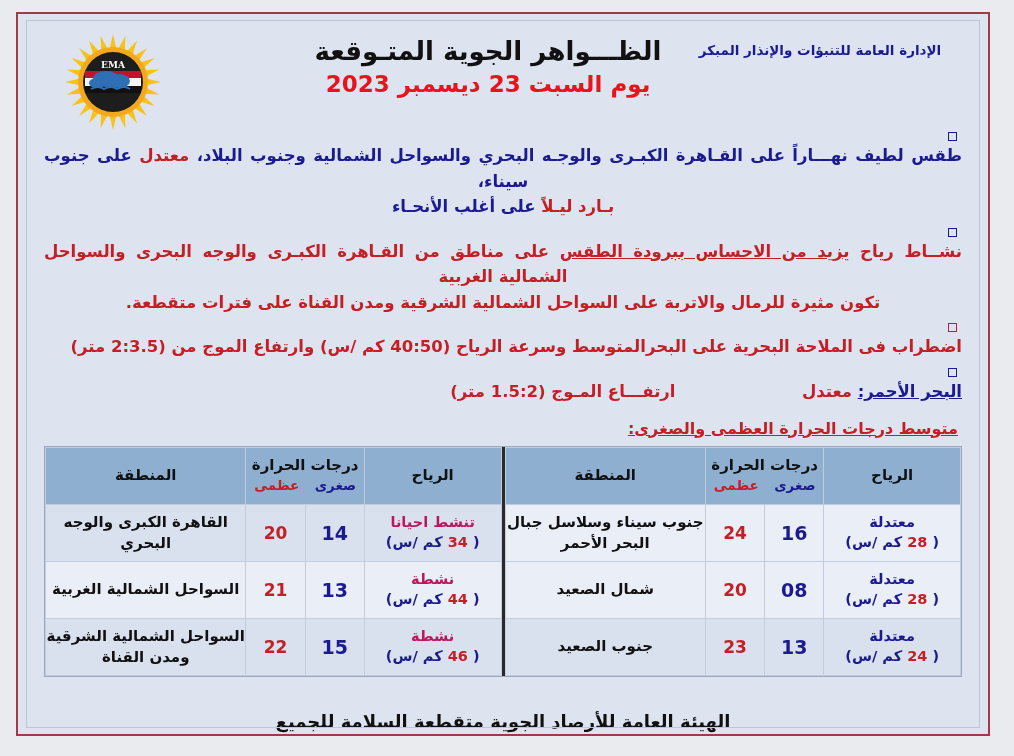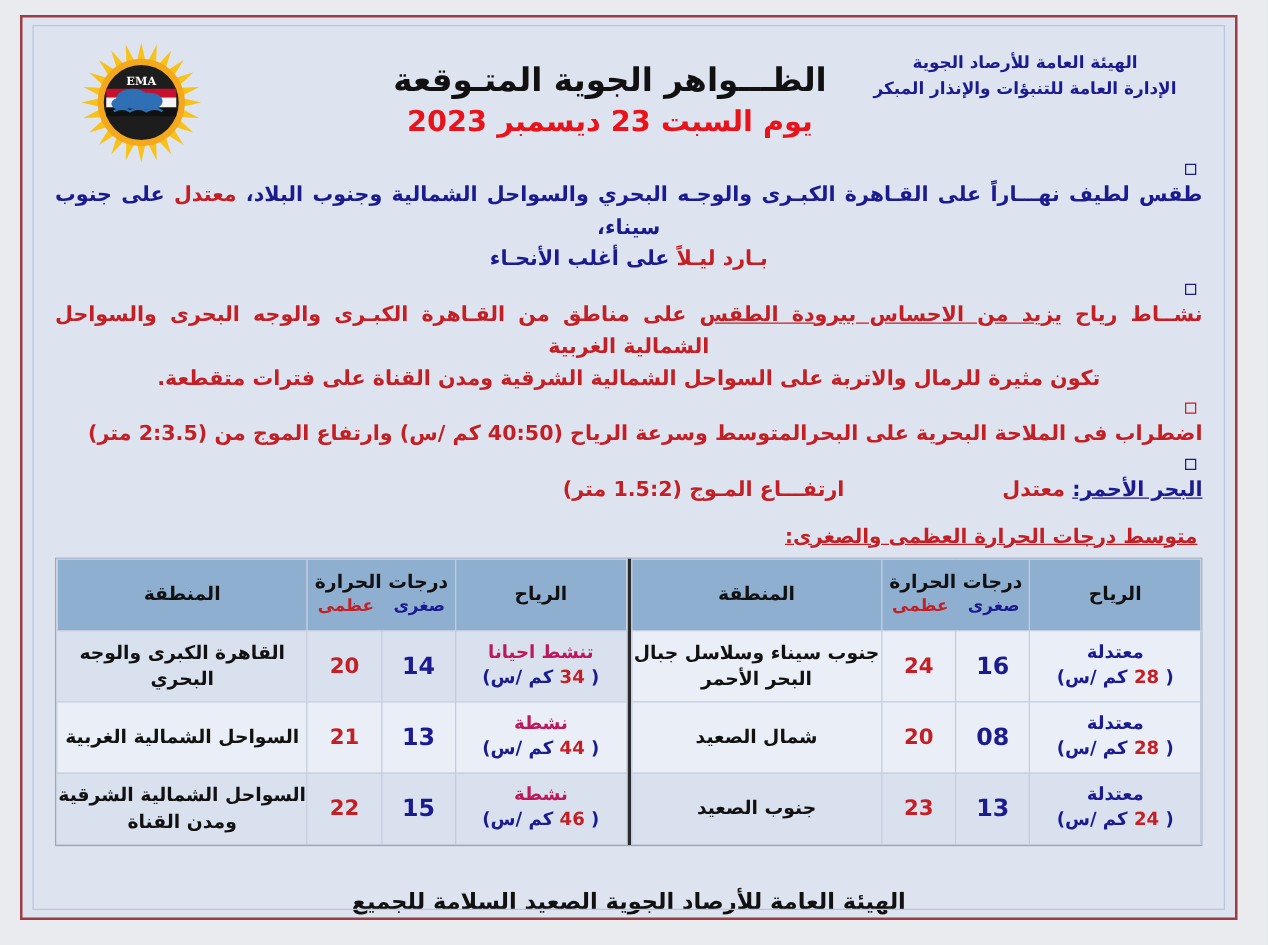--- a/index.html
+++ b/index.html
@@ -46,21 +46,21 @@
     left: 42px;
     top: 18px;
     width: 106px;
     height: 100px;
   }
   .logo svg { display: block; }
 
   .title-block {
     position: absolute;
     left: 270px;
-    top: 36px;
+    top: 22px;
     width: 400px;
     text-align: center;
   }
   .title-main {
     font-family: "DejaVu Sans", "Liberation Sans", sans-serif;
     font-size: 26px;
     font-weight: bold;
     color: #111111;
     letter-spacing: 0px;
     line-height: 1.2;
@@ -300,21 +300,20 @@
         </g>
       </svg>
     </div>
 
     <div class="title-block">
       <div class="title-main">الظـــواهر الجوية المتـوقعة</div>
       <div class="title-date">يوم  السبت 23 ديسمبر 2023</div>
     </div>
 
     <div class="agency">
-      <div>الهيئة العامة للأرصاد الجوية</div>
       <div>الإدارة العامة للتنبؤات والإنذار المبكر</div>
     </div>
   </div>
 
   <div class="bullets">
 
     <div class="bline">
       <div class="bullet-mark"><span class="sq"></span></div>
       <div class="btext b1">
         <span>طقس لطيف نهـــاراً على القـاهرة الكبـرى والوجـه البحري والسواحل الشمالية وجنوب البلاد، </span><span class="red">معتدل</span><span> على جنوب سيناء،</span>
@@ -453,14 +452,14 @@
             </td>
             <td class="tmin">15</td>
             <td class="tmax">22</td>
             <td class="region-txt">السواحل الشمالية الشرقية ومدن القناة</td>
           </tr>
         </tbody>
       </table>
     </div>
   </div>
 
-  <div class="footer">الهيئة العامة للأرصاد الجوية الصعيد السلامة للجميع</div>
+  <div class="footer">الهيئة العامة للأرصاد الجوية متقطعة السلامة للجميع</div>
 </div>
 
 </body></html>

